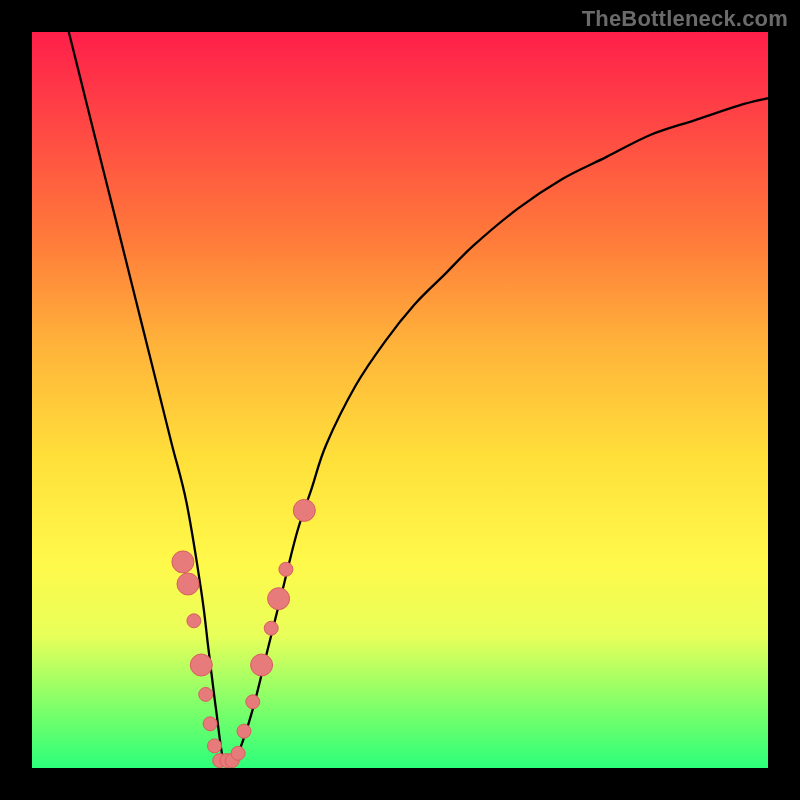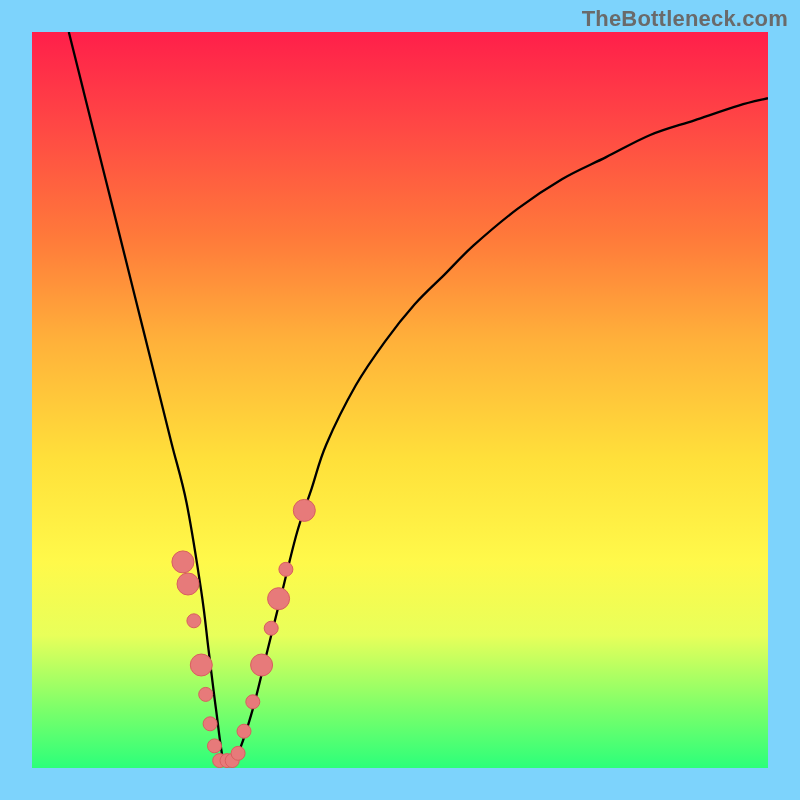--- a/index.html
+++ b/index.html
@@ -1,20 +1,20 @@
 <!DOCTYPE html>
 <html><head>
 <meta charset="utf-8">
 <style>
   * { margin: 0; padding: 0; box-sizing: border-box; }
   html, body { width: 800px; height: 800px; overflow: hidden; }
   .outer {
     width: 800px;
     height: 800px;
-    background: #7dd3fc;
+    background: #000000;
     position: relative;
   }
   .plot {
     position: absolute;
     left: 32px;
     top: 32px;
     width: 736px;
     height: 736px;
     background: linear-gradient(to bottom,
       #ff1f4a 0%,

